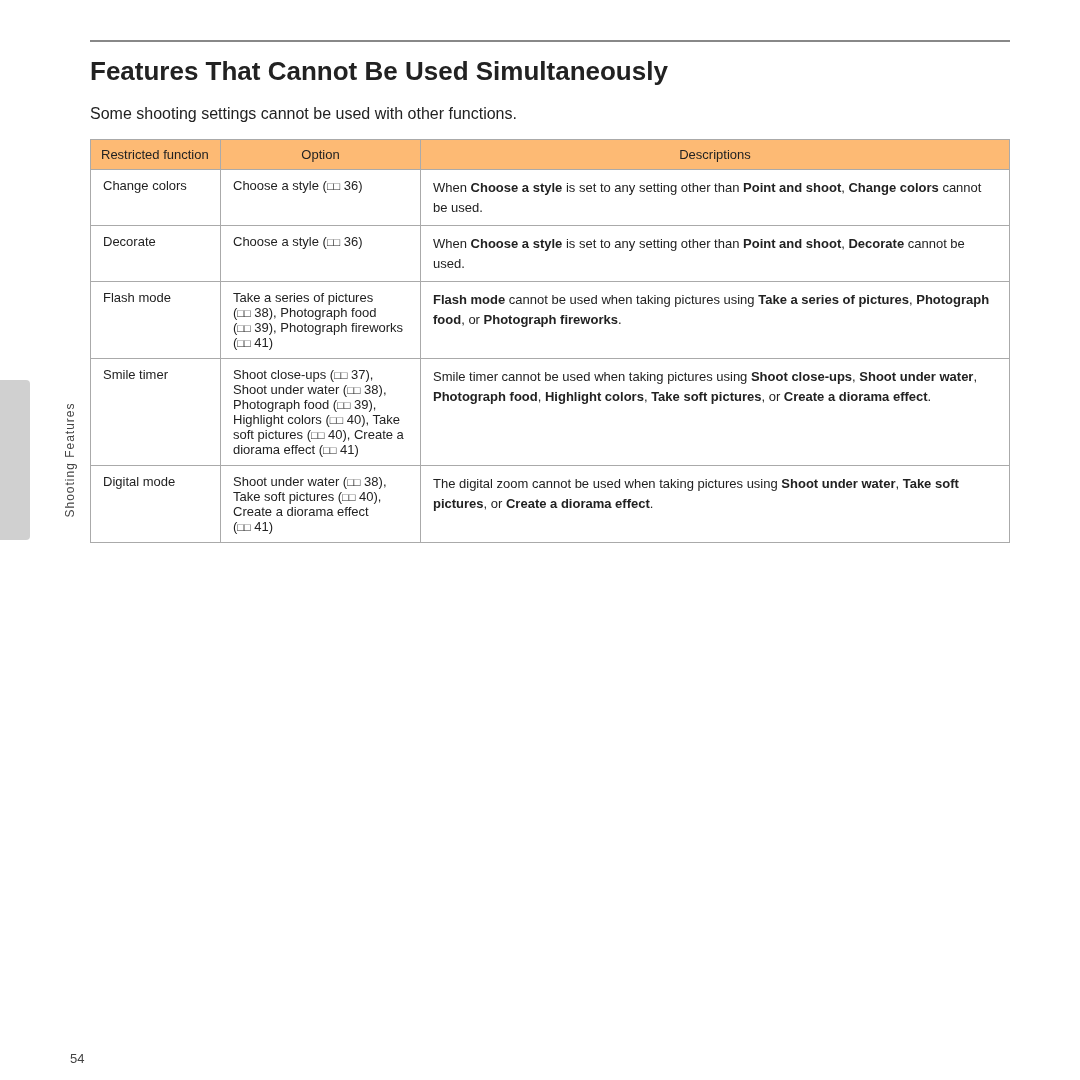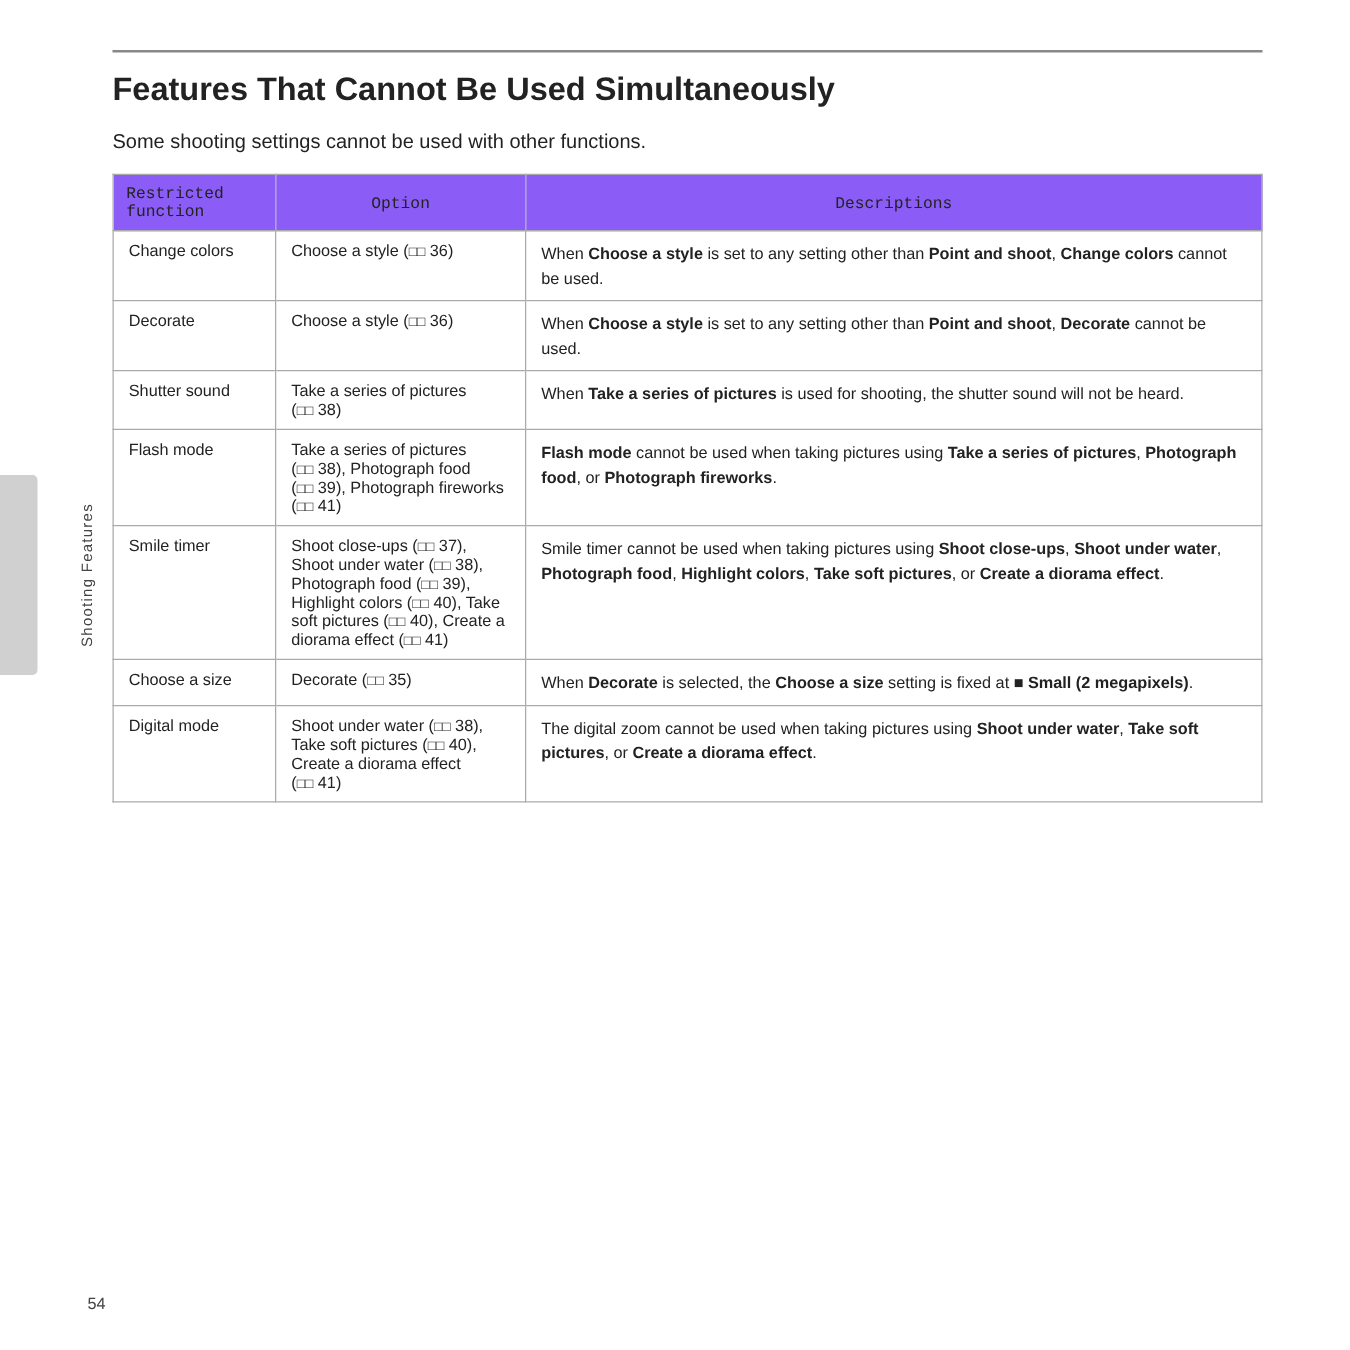--- a/index.html
+++ b/index.html
@@ -36,22 +36,21 @@
       color: #222;
     }
 
     table {
       width: 100%;
       border-collapse: collapse;
       font-size: 13px;
     }
 
     thead tr {
-      background: #8b5cf6;
-      font-family: Liberation Mono, monospace;
+      background: #fdba74;
     }
 
     thead th {
       border: 1px solid #aaa;
       padding: 7px 10px;
       font-weight: normal;
     }
 
     thead th:first-child {
       text-align: left;
@@ -101,21 +100,21 @@
       height: 160px;
       background: #d0d0d0;
       border-radius: 0 4px 4px 0;
       display: flex;
       align-items: center;
       justify-content: center;
     }
 
     .page-number {
       position: absolute;
-      bottom: 30px;
+      bottom: 14px;
       left: 70px;
       font-size: 13px;
       color: #444;
     }
   </style>
 </head>
 <body>
 
 <div class="page">
 
@@ -139,38 +138,28 @@
           <td>Change colors</td>
           <td>Choose a style (<span style="font-size:11px;">□□</span>&nbsp;36)</td>
           <td>When <strong>Choose a style</strong> is set to any setting other than <strong>Point and shoot</strong>, <strong>Change colors</strong> cannot be used.</td>
         </tr>
         <tr>
           <td>Decorate</td>
           <td>Choose a style (<span style="font-size:11px;">□□</span>&nbsp;36)</td>
           <td>When <strong>Choose a style</strong> is set to any setting other than <strong>Point and shoot</strong>, <strong>Decorate</strong> cannot be used.</td>
         </tr>
         <tr>
-          <td>Shutter sound</td>
-          <td>Take a series of pictures (<span style="font-size:11px;">□□</span>&nbsp;38)</td>
-          <td>When <strong>Take a series of pictures</strong> is used for shooting, the shutter sound will not be heard.</td>
-        </tr>
-        <tr>
           <td>Flash mode</td>
           <td>Take a series of pictures (<span style="font-size:11px;">□□</span>&nbsp;38), Photograph food (<span style="font-size:11px;">□□</span>&nbsp;39), Photograph fireworks (<span style="font-size:11px;">□□</span>&nbsp;41)</td>
           <td><strong>Flash mode</strong> cannot be used when taking pictures using <strong>Take a series of pictures</strong>, <strong>Photograph food</strong>, or <strong>Photograph fireworks</strong>.</td>
         </tr>
         <tr>
           <td>Smile timer</td>
           <td>Shoot close-ups (<span style="font-size:11px;">□□</span>&nbsp;37), Shoot under water (<span style="font-size:11px;">□□</span>&nbsp;38), Photograph food (<span style="font-size:11px;">□□</span>&nbsp;39), Highlight colors (<span style="font-size:11px;">□□</span>&nbsp;40), Take soft pictures (<span style="font-size:11px;">□□</span>&nbsp;40), Create a diorama effect (<span style="font-size:11px;">□□</span>&nbsp;41)</td>
           <td>Smile timer cannot be used when taking pictures using <strong>Shoot close-ups</strong>, <strong>Shoot under water</strong>, <strong>Photograph food</strong>, <strong>Highlight colors</strong>, <strong>Take soft pictures</strong>, or <strong>Create a diorama effect</strong>.</td>
-        </tr>
-        <tr>
-          <td>Choose a size</td>
-          <td>Decorate (<span style="font-size:11px;">□□</span>&nbsp;35)</td>
-          <td>When <strong>Decorate</strong> is selected, the <strong>Choose a size</strong> setting is fixed at ■ <strong>Small (2 megapixels)</strong>.</td>
         </tr>
         <tr>
           <td>Digital mode</td>
           <td>Shoot under water (<span style="font-size:11px;">□□</span>&nbsp;38), Take soft pictures (<span style="font-size:11px;">□□</span>&nbsp;40), Create a diorama effect (<span style="font-size:11px;">□□</span>&nbsp;41)</td>
           <td>The digital zoom cannot be used when taking pictures using <strong>Shoot under water</strong>, <strong>Take soft pictures</strong>, or <strong>Create a diorama effect</strong>.</td>
         </tr>
       </tbody>
   </table>
 
   <div class="page-number">54</div>

